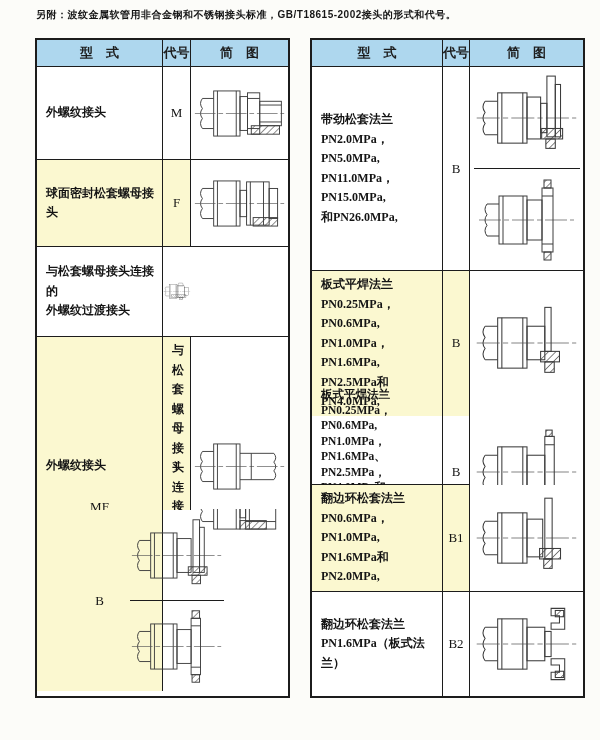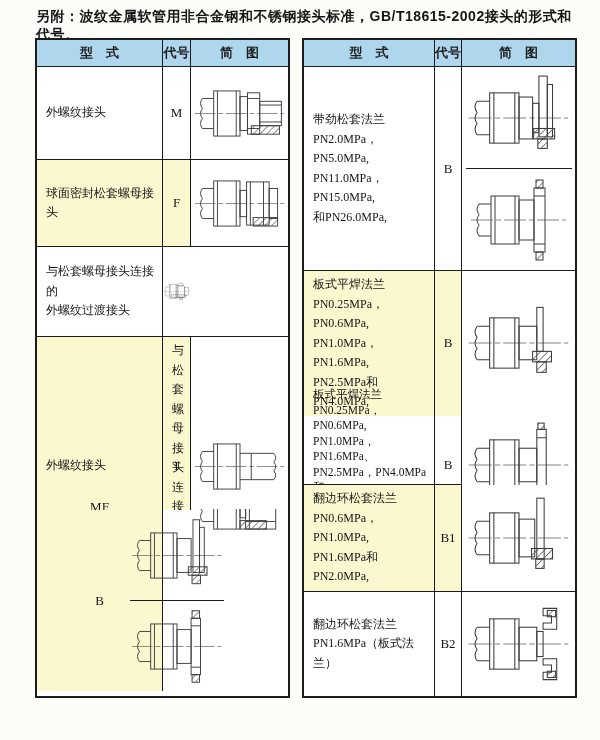--- a/index.html
+++ b/index.html
@@ -5,39 +5,39 @@
   html,body{margin:0;padding:0;}
   body{
     width:600px;height:740px;position:relative;
     background:#fcfcf9;
     font-family:"Liberation Sans",sans-serif;
     color:#111;
     -webkit-font-smoothing:antialiased;
   }
   .caption{
     position:absolute;left:36px;top:8px;width:540px;
-    font-size:14px;font-weight:700;letter-spacing:.5px;color:#161616;
+    font-size:10px;font-weight:700;letter-spacing:.5px;color:#161616;
   }
-  .tables{position:absolute;left:35px;top:38px;display:flex;gap:12px;}
+  .tables{position:absolute;left:35px;top:38px;display:flex;gap:20px;}
   .tbl{border:2px solid #1c1c1c;background:#fff;}
   .row{display:grid;}
   .tblL .row{grid-template-columns:126px 28px 97px;}
   .tblR .row{grid-template-columns:131px 27px 113px;}
   .c{border-right:1.2px solid #1c1c1c;box-sizing:border-box;}
   .c:last-child{border-right:none;text-align:center;}
   .row{border-bottom:1.2px solid #1c1c1c;}
   .row:last-child{border-bottom:none;}
   .hd{height:26px;background:var(--header-bg,#aed7ee);}
   .hd .c{display:flex;align-items:center;justify-content:center;
     font-size:13px;font-weight:700;color:#1d1d1d;}
   .row.hd{border-bottom:1.6px solid #1c1c1c;}
   .t{display:flex;flex-direction:column;justify-content:center;padding:4px 4px 4px 9px;}
   .lbl{
     font-family:"Liberation Serif",serif;
-    font-size:12px;line-height:19.5px;white-space:pre-line;color:#141414;
+    font-size:12px;line-height:19.5px;white-space:pre-line;color:#141414;font-weight:bold;
   }
   .tight .lbl{font-size:11.5px;line-height:15.5px;}
   .k{display:flex;align-items:center;justify-content:center;
     font-family:"Liberation Serif",serif;font-size:13px;color:#141414;}
   .d{display:flex;align-items:center;justify-content:center;background:#fff;}
   .dsplit{display:flex;flex-direction:column;padding:0;}
   .dsplit .half{flex:1;display:flex;align-items:center;justify-content:center;}
   .dsplit .half:first-child{border-bottom:1.2px solid #1c1c1c;}
   .hl{background:var(--highlight-bg,#fbf8d0);}
   

